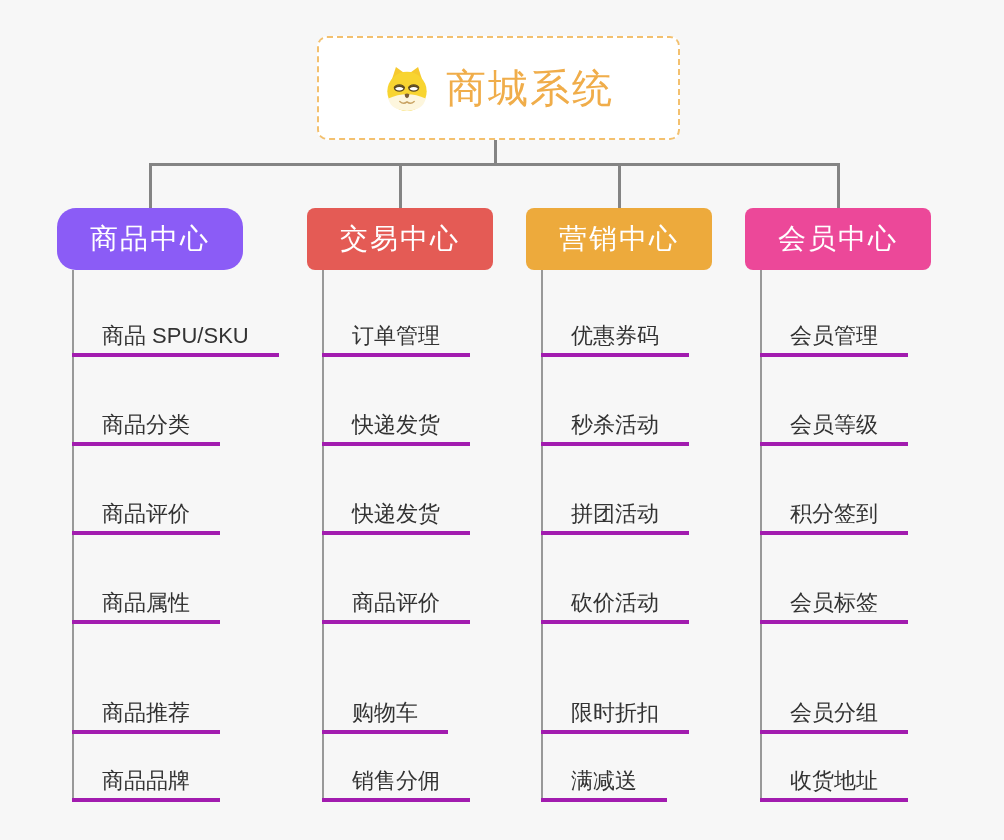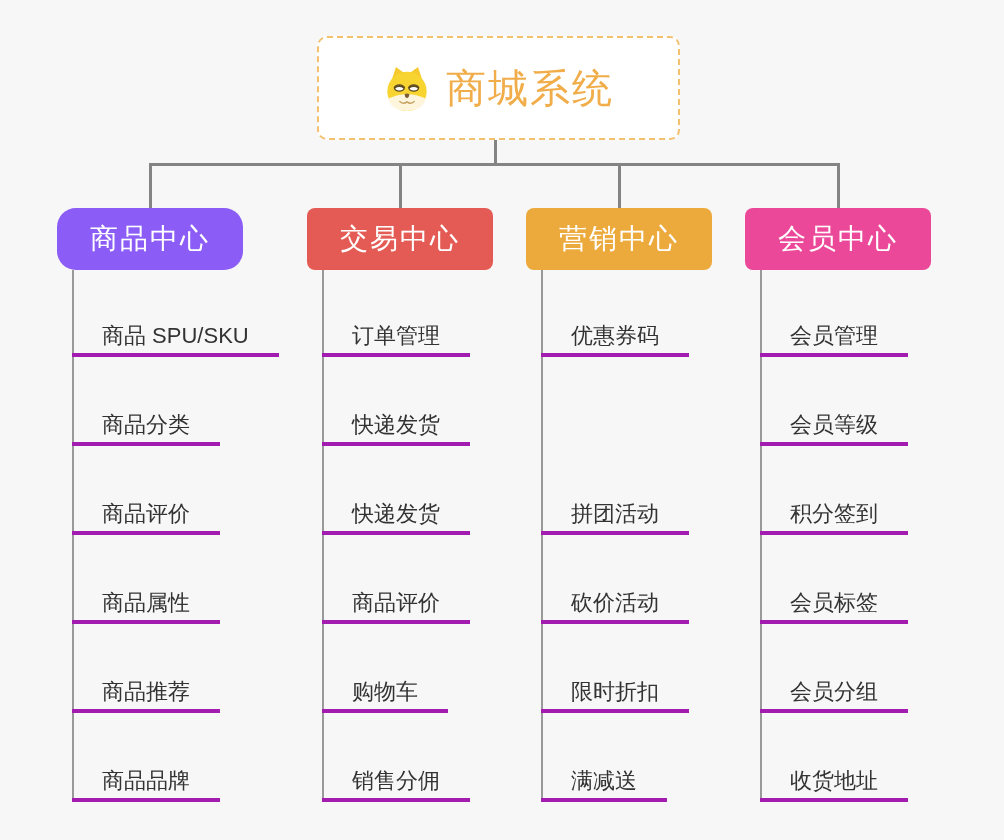--- a/index.html
+++ b/index.html
@@ -28,21 +28,21 @@
 
   
   .vline { position:absolute; top:270px; width:2px; height:530px; background:#999999; }
   .v0{left:72px} .v1{left:322px} .v2{left:541px} .v3{left:760px}
 
   
   .item { position:absolute; height:34px; line-height:34px; padding:0 30px;
           border-bottom:4px solid #a21caf; font-size:22px; color:#333333;
           white-space:nowrap; }
   .c0{left:72px} .c1{left:322px} .c2{left:541px} .c3{left:760px}
-  .r0{top:319px} .r1{top:408px} .r2{top:497px} .r3{top:586px} .r4{top:675px} .r5{top:764px}
+  .r0{top:319px} .r1{top:408px} .r2{top:497px} .r3{top:586px} .r4{top:696px} .r5{top:764px}
 </style>
 </head>
 <body>
 
 <div class="canvas">
 
   <div class="conn stem-root"></div>
   <div class="conn h-line"></div>
   <div class="conn stem s0"></div>
   <div class="conn stem s1"></div>
@@ -83,20 +83,21 @@
   <div class="item c0 r5">商品品牌</div>
 
   <div class="item c1 r0">订单管理</div>
   <div class="item c1 r1">快递发货</div>
   <div class="item c1 r2">快递发货</div>
   <div class="item c1 r3">商品评价</div>
   <div class="item c1 r4">购物车</div>
   <div class="item c1 r5">销售分佣</div>
 
   <div class="item c2 r0">优惠券码</div>
+  <div class="item c2 r1">秒杀活动</div>
   <div class="item c2 r2">拼团活动</div>
   <div class="item c2 r3">砍价活动</div>
   <div class="item c2 r4">限时折扣</div>
   <div class="item c2 r5">满减送</div>
 
   <div class="item c3 r0">会员管理</div>
   <div class="item c3 r1">会员等级</div>
   <div class="item c3 r2">积分签到</div>
   <div class="item c3 r4">会员分组</div>
   <div class="item c3 r3">会员标签</div>

